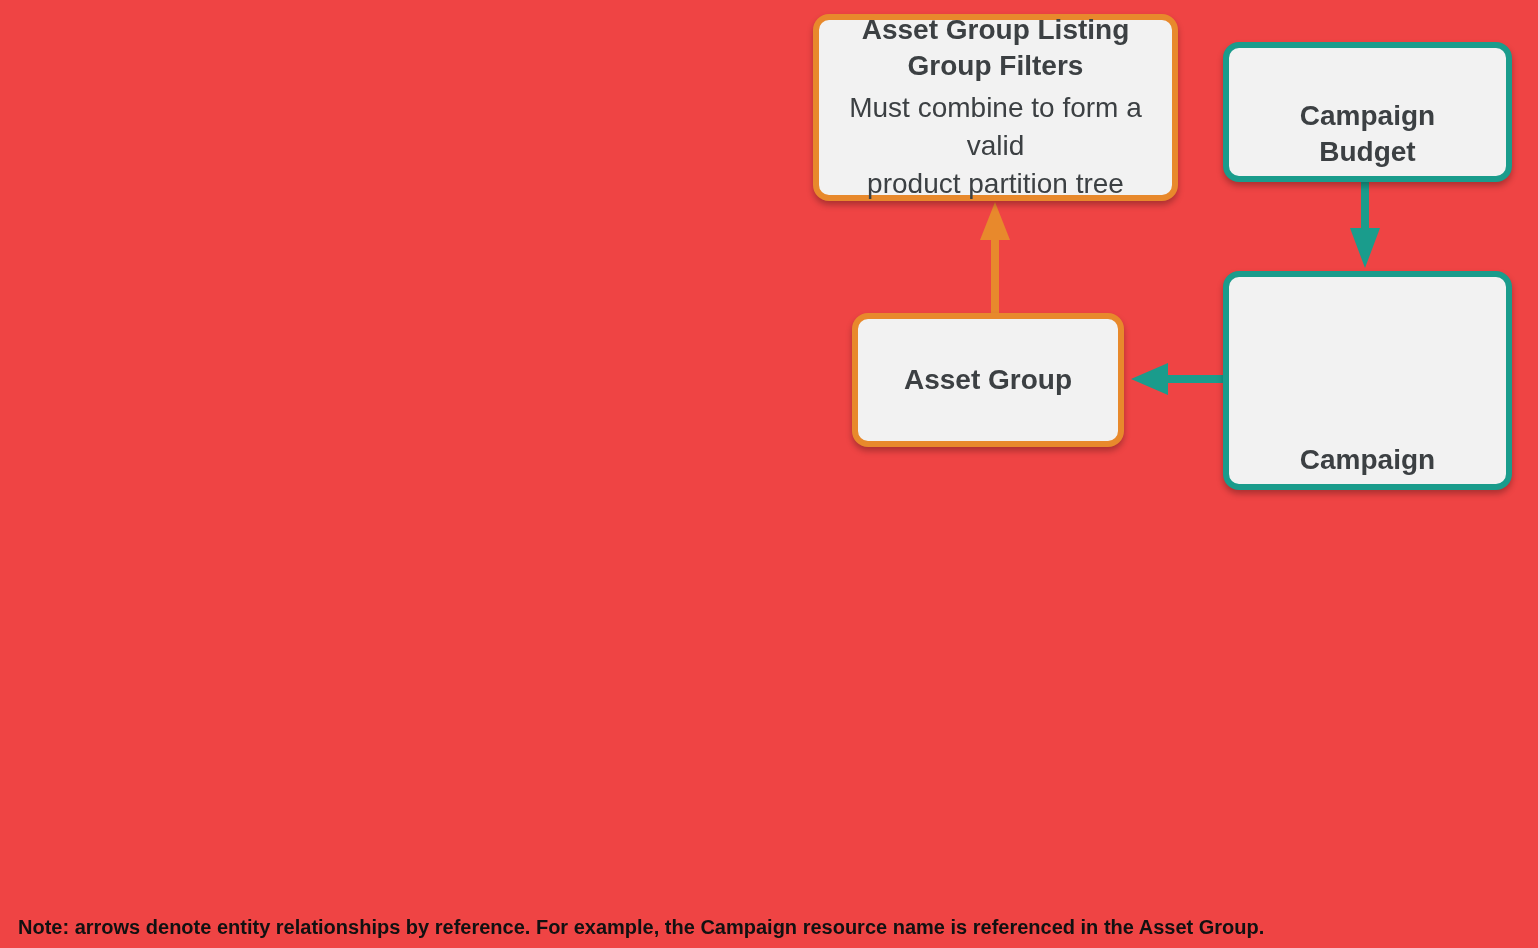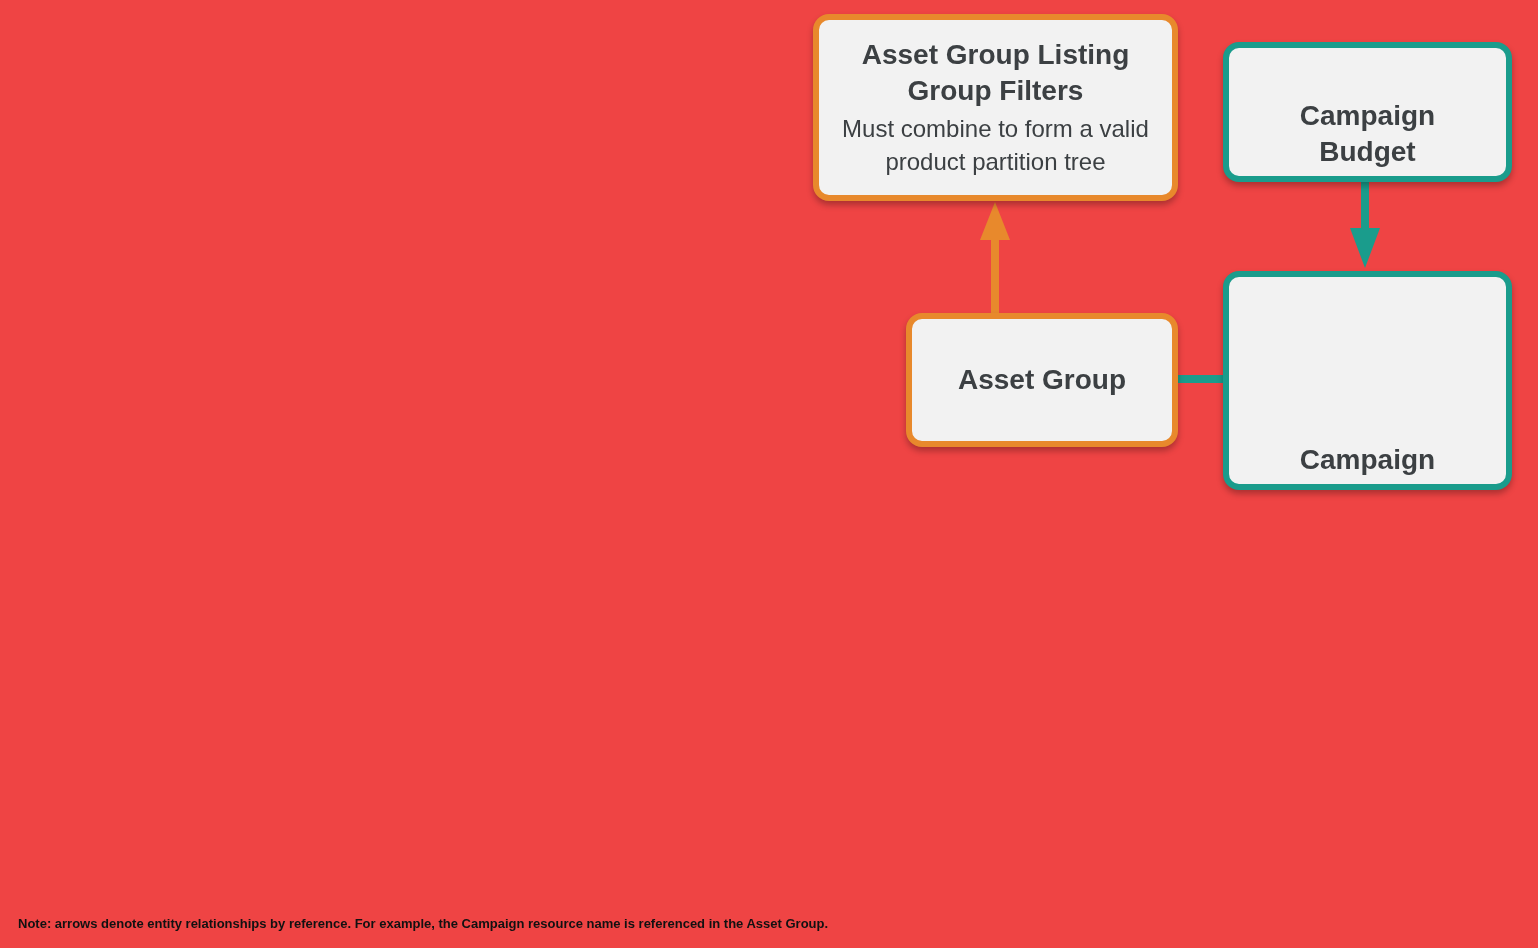--- a/index.html
+++ b/index.html
@@ -38,41 +38,41 @@
   .node.orange { border: 6px solid var(--orange); }
   .node.teal   { border: 6px solid var(--teal); justify-content: flex-end; }
   .node-title {
     font-weight: bold;
     font-size: 28px;
     line-height: 1.28;
     color: var(--title-text);
     white-space: pre-line;
   }
   .node-subtitle {
-    font-size: 24px;
+    font-size: 28px;
     line-height: 1.35;
     color: var(--title-text);
     white-space: pre-line;
     margin-top: 5px;
   }
   #node-filters   { left: 813px;  top: 14px;  width: 365px; height: 187px; }
   #node-budget    { left: 1223px; top: 42px;  width: 289px; height: 140px; }
-  #node-assetgrp  { left: 906px;  top: 313px; width: 272px; height: 134px; }
+  #node-assetgrp  { left: 852px;  top: 313px; width: 272px; height: 134px; }
   #node-campaign  { left: 1223px; top: 271px; width: 289px; height: 219px; }
   svg.arrows {
     position: absolute;
     left: 0; top: 0;
     width: 1538px; height: 948px;
     pointer-events: none;
   }
   .note {
     position: absolute;
     left: 18px;
     top: 916px;
-    font-size: 13px;
+    font-size: 20px;
     font-weight: bold;
     color: var(--note-text);
     white-space: nowrap;
     text-align: right;
   }
 </style>
 </head>
 <body>
 
 <div id="canvas">

